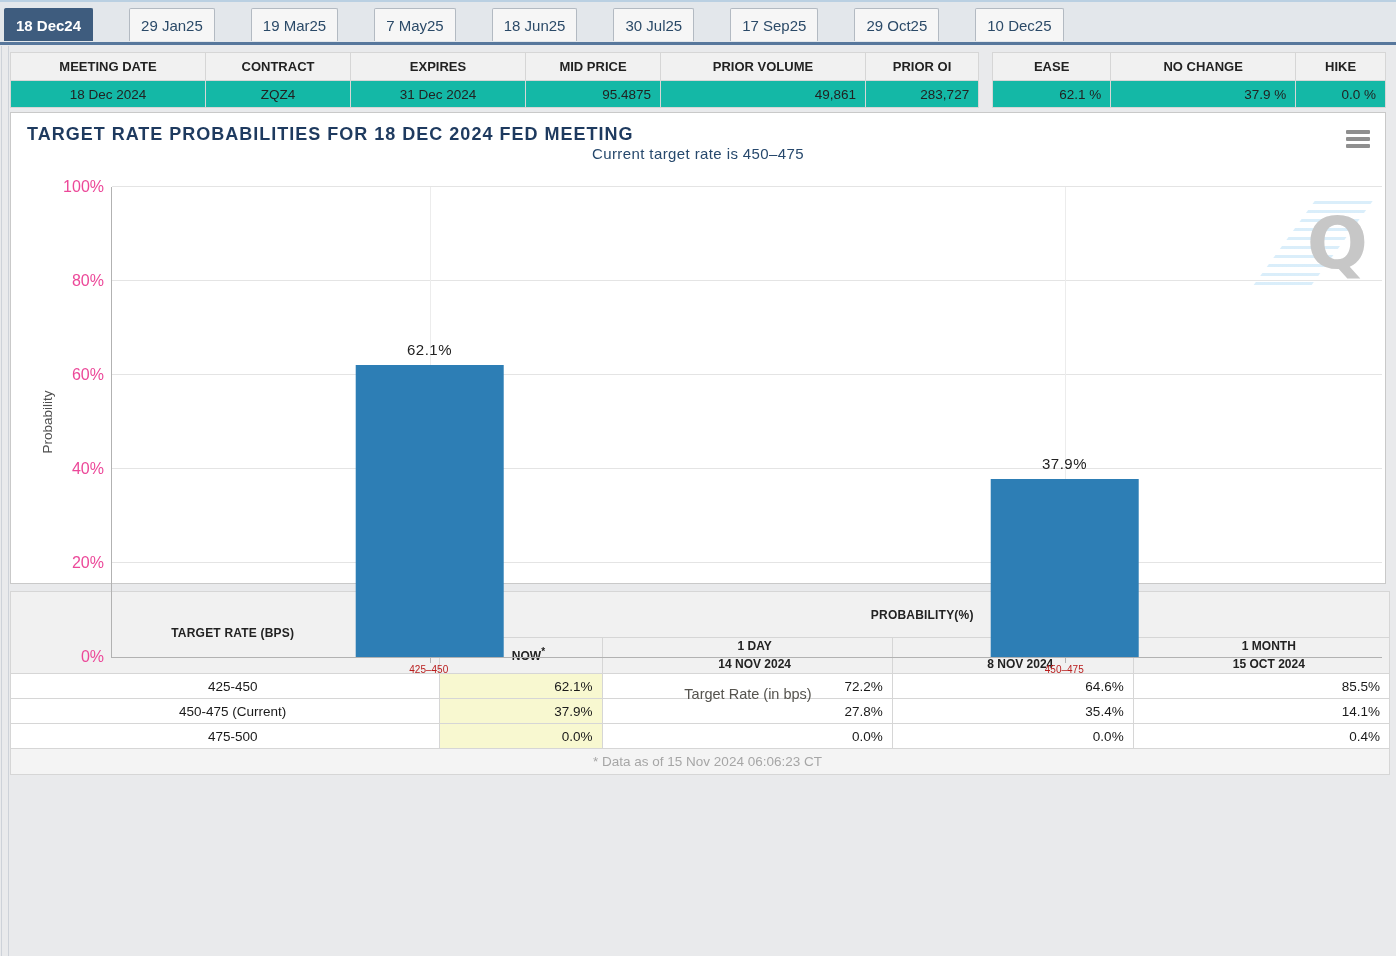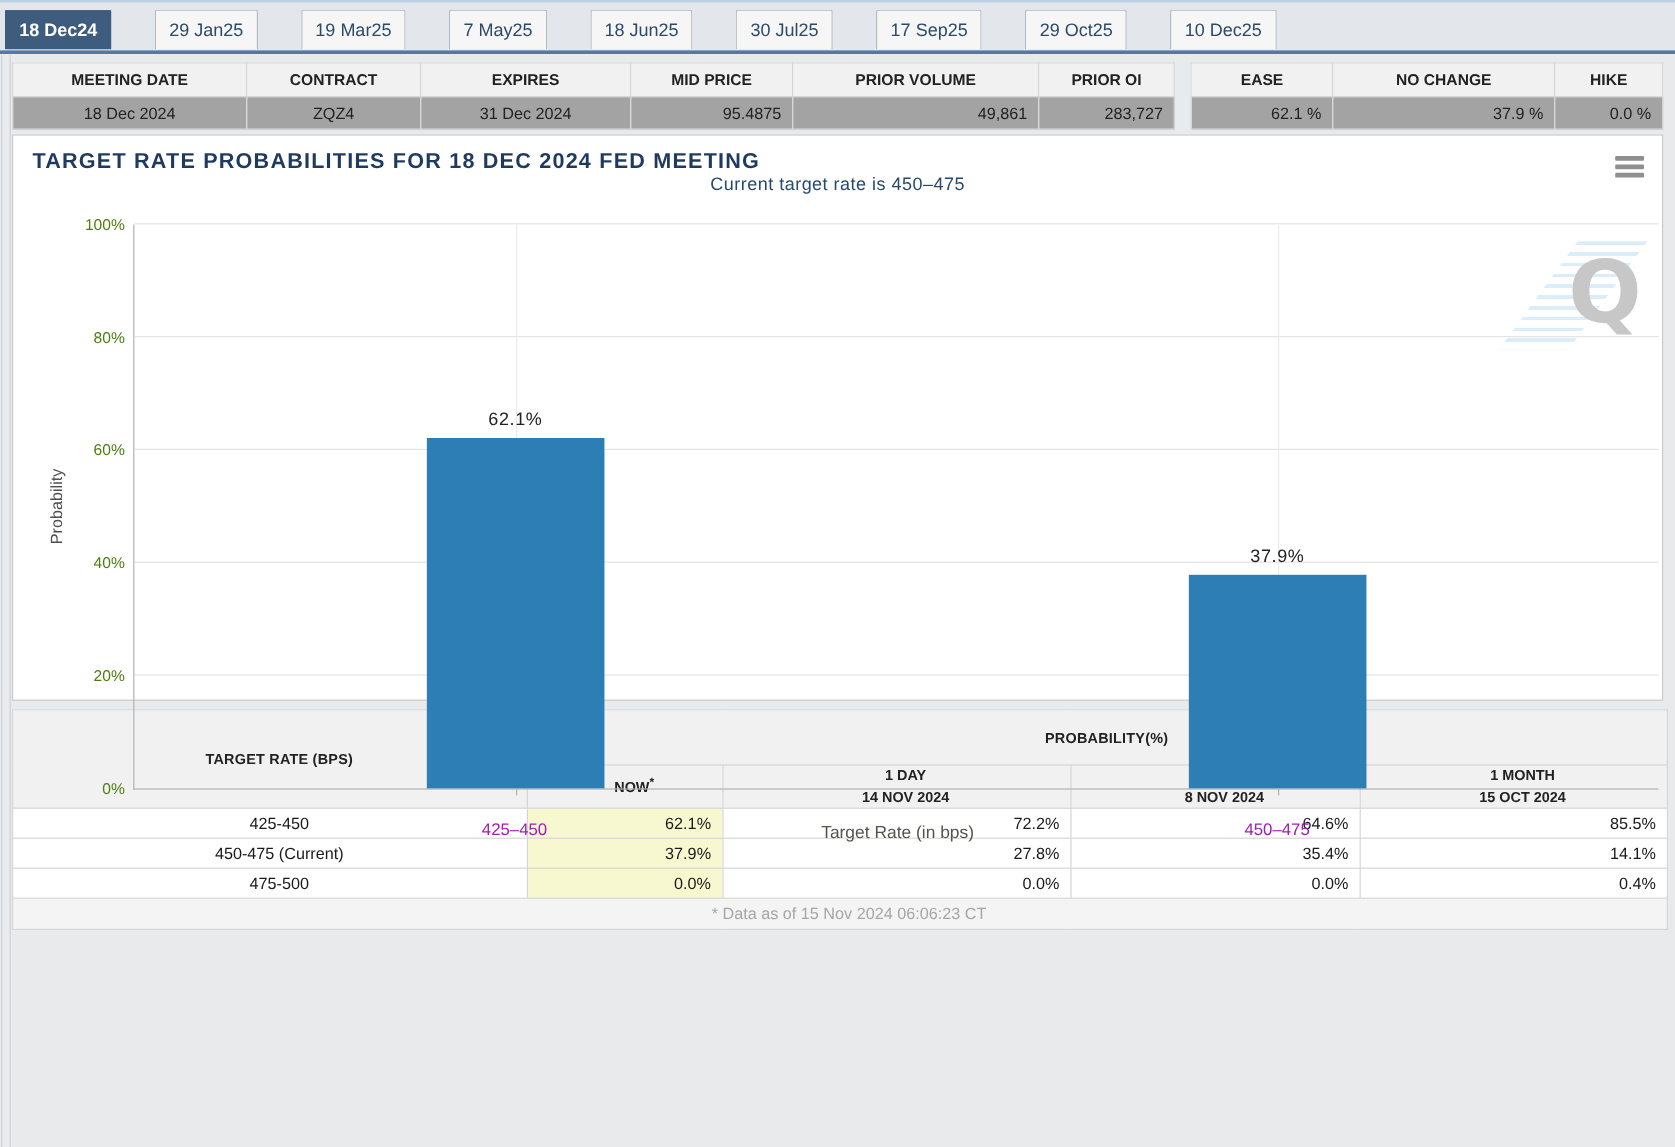--- a/index.html
+++ b/index.html
@@ -28,21 +28,21 @@
   }
   .tab.active { background:#3e5c7e; color:#ffffff; border-color:#3e5c7e; font-weight:bold; }
 
   
   .toprow { display:flex; margin:7px 10px 4px; gap:13px; }
   table { border-collapse:collapse; background:#fff; }
   .infotable { border:1px solid #c9c9c9; }
   .infotable th, .infotable td { border:1px solid #d6d6d6; font-size:13px; color:#222; }
   .sec-title { background:#f1f1f1; font-size:12px; font-weight:bold; height:32px; letter-spacing:.3px; }
   .col-head  { background:#f1f1f1; font-size:12px; font-weight:bold; height:28px; }
-  .infotable td { height:27px; background:#a3a3a3; font-size:13.5px; }
+  .infotable td { height:27px; background:#14b8a6; font-size:13.5px; }
   .c { text-align:center; } .r { text-align:right; padding-right:9px; }
   .meeting { width:972px; } .probs { width:395px; }
 
   
   .chart-panel {
     position:relative; margin:0 10px; height:472px;
     background:#fff; border:1px solid #c9c9c9;
   }
   .chart-title {
     padding:11px 0 0 16px; font-size:18px; font-weight:600;
@@ -55,37 +55,37 @@
   .menu-btn span { display:block; height:4px; background:#8f8f8f; margin-bottom:3px; border-radius:1px; }
 
   .plot {
     position:relative; margin:20px 3px 0 100px; height:471px;
     border-left:1px solid #b2b2b2; border-bottom:1px solid #b2b2b2;
   }
   .gridline { position:absolute; left:0; right:0; height:1px; background:#e4e4e4; }
   .vgrid { position:absolute; top:0; bottom:0; width:1px; background:#ececec; }
   .ytick {
     position:absolute; right:calc(100% + 8px); transform:translateY(50%);
-    font-size:13px; color:#4d7c0f; white-space:nowrap;
+    font-size:16px; color:#ec4899; white-space:nowrap;
   }
   .bar { position:absolute; bottom:0; width:11.7%; transform:translateX(-50%); }
   .bar-label {
     position:absolute; transform:translateX(-50%); font-size:15px; color:#222;
     white-space:nowrap; letter-spacing:.5px;
   }
   .xtickmark { position:absolute; top:100%; width:1px; height:6px; background:#b2b2b2; }
   .ylabel {
     position:absolute; left:-72px; top:50%;
     transform:translateY(-50%) rotate(180deg);
     writing-mode:vertical-rl; font-size:13.5px; color:#4f4f4f;
   }
   .xcats { position:relative; margin:0 3px 0 100px; height:26px; }
   .xcat {
     position:absolute; top:6px; transform:translateX(-50%);
-    font-size:14px; color:#a21caf; white-space:nowrap;margin-top:19px;
+    font-size:10px; color:#b91c1c; white-space:nowrap;
   }
   .xlabel { margin-left:100px; text-align:center; font-size:14.5px; color:#55534e; padding-top:2px; }
 
   .watermark { position:absolute; top:12px; right:8px; width:96px; height:96px; pointer-events:none; }
   .wm-stripes {
     position:absolute; right:34px; top:2px; width:58px; height:90px;
     background:repeating-linear-gradient(180deg,#d8edfa 0 3px,transparent 3px 9px);
     transform:skewX(-36deg); opacity:.95;
   }
   .wm-q {

